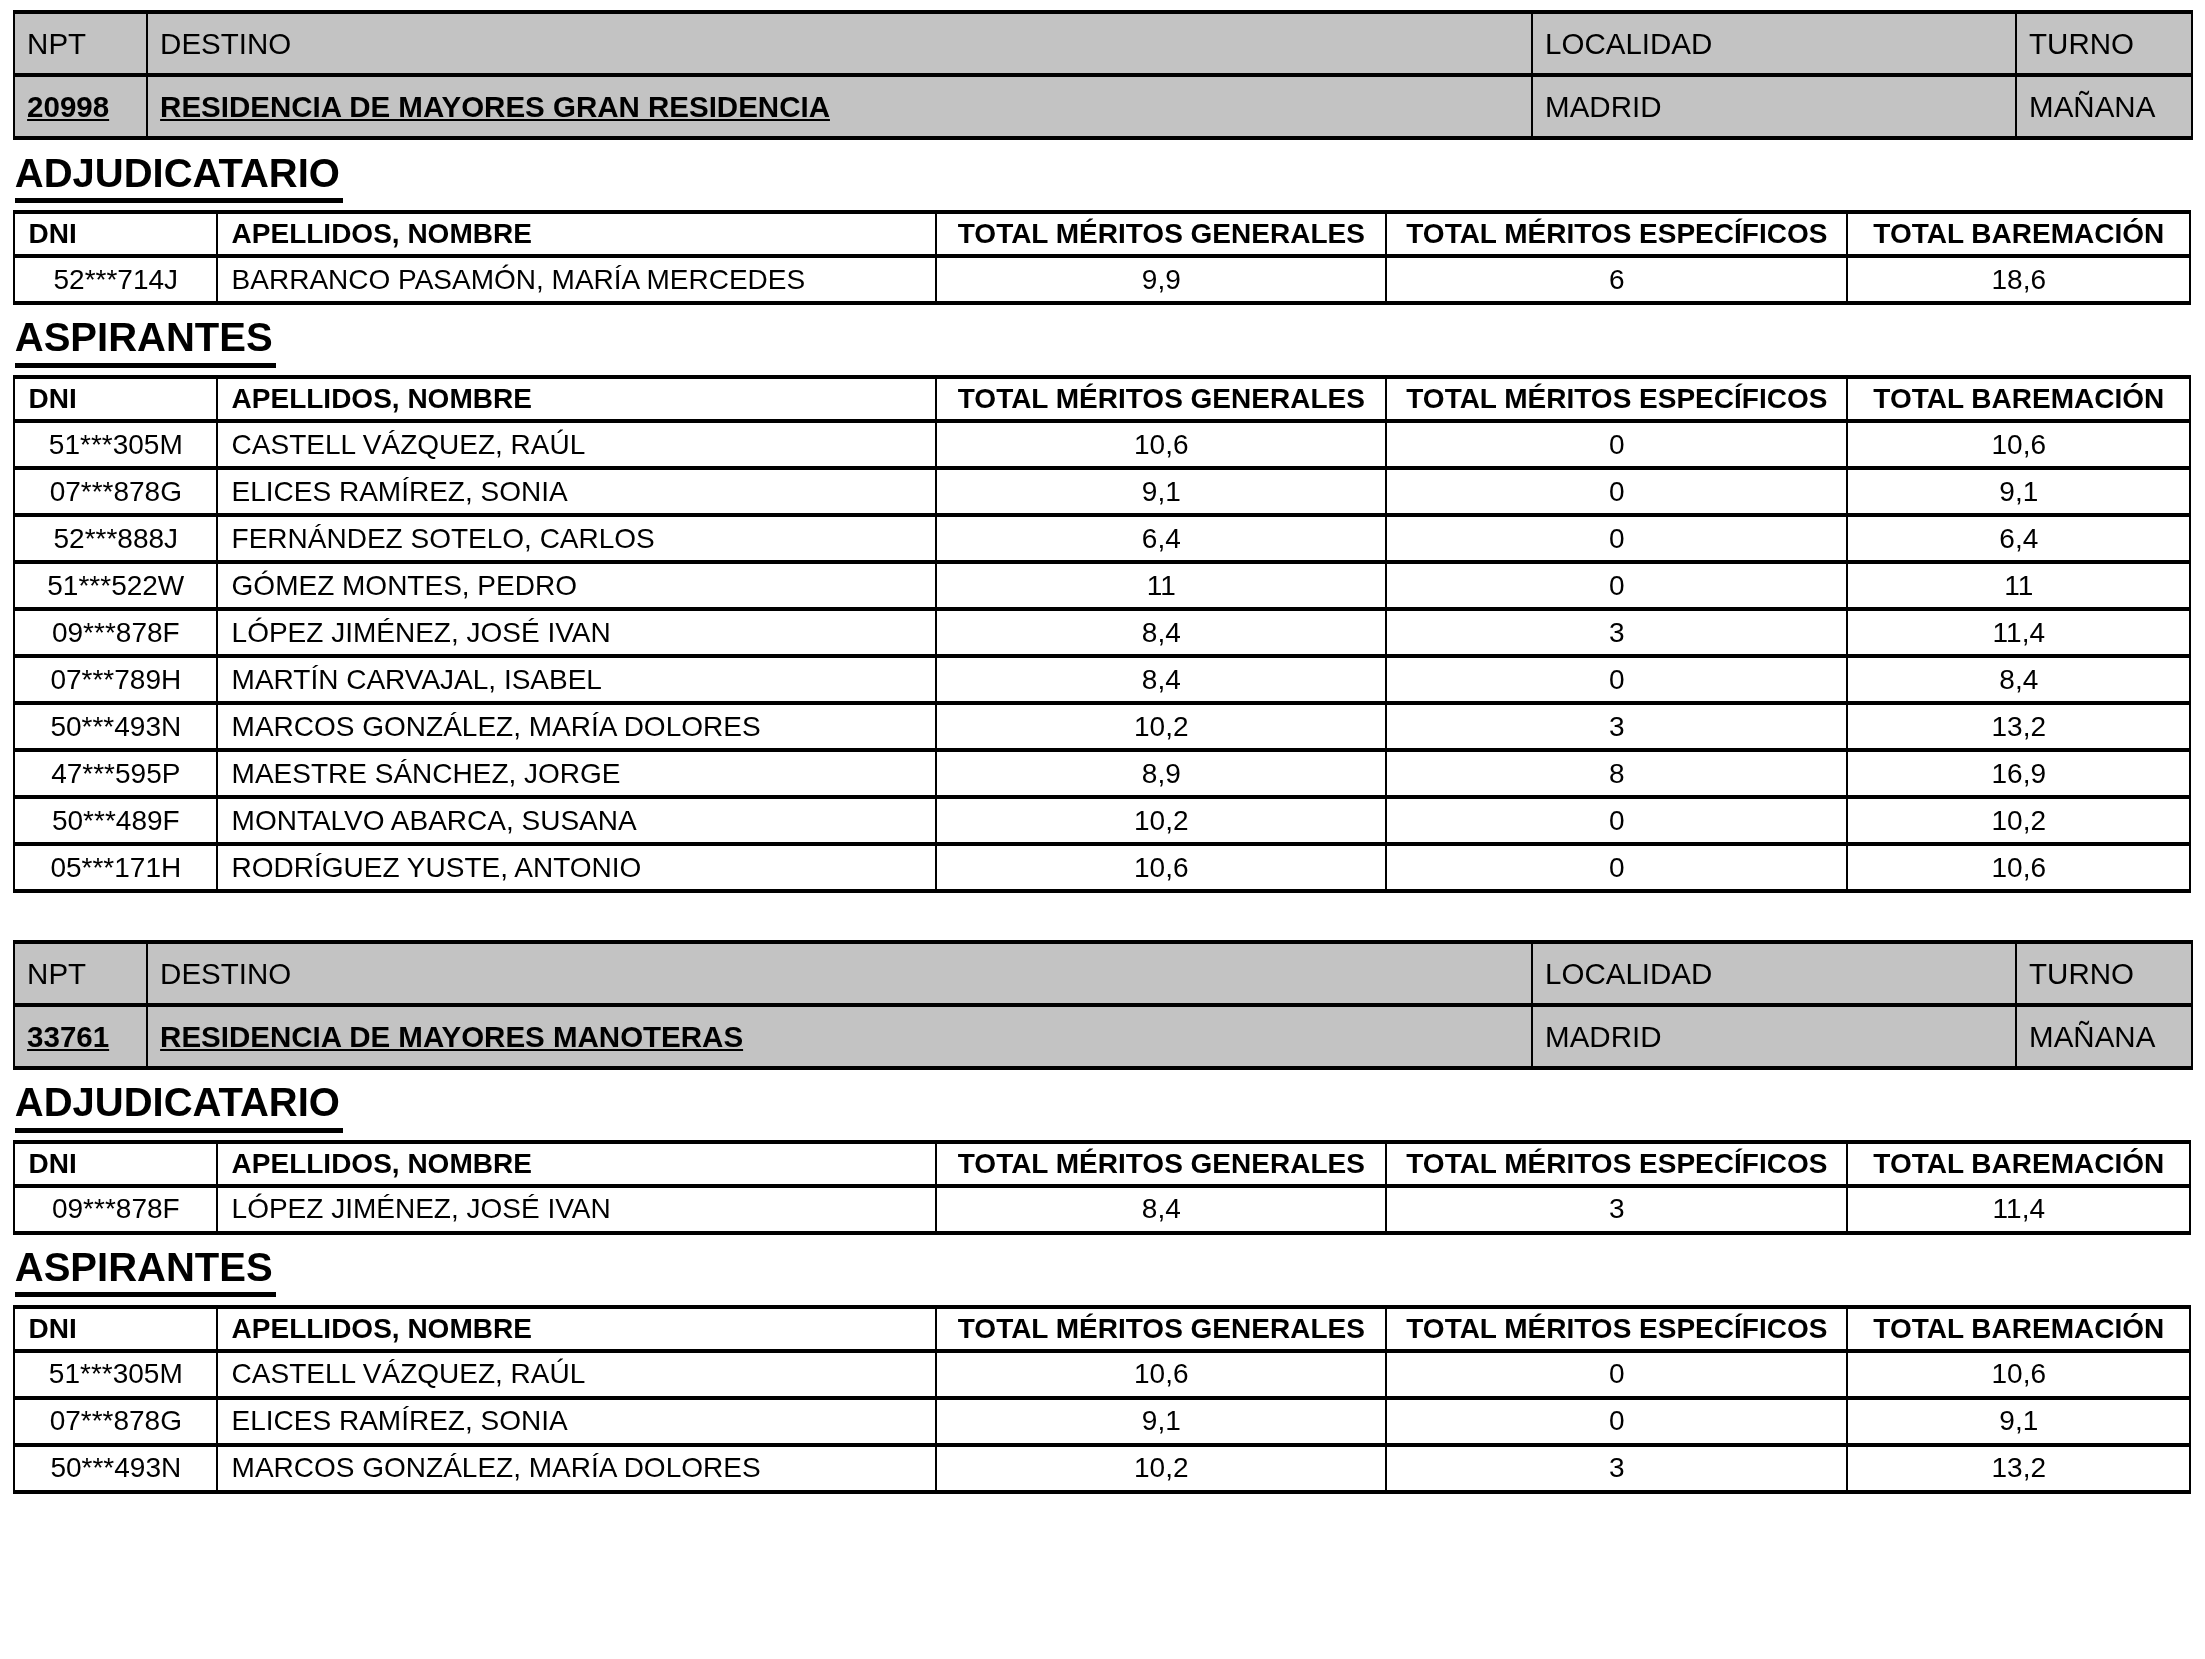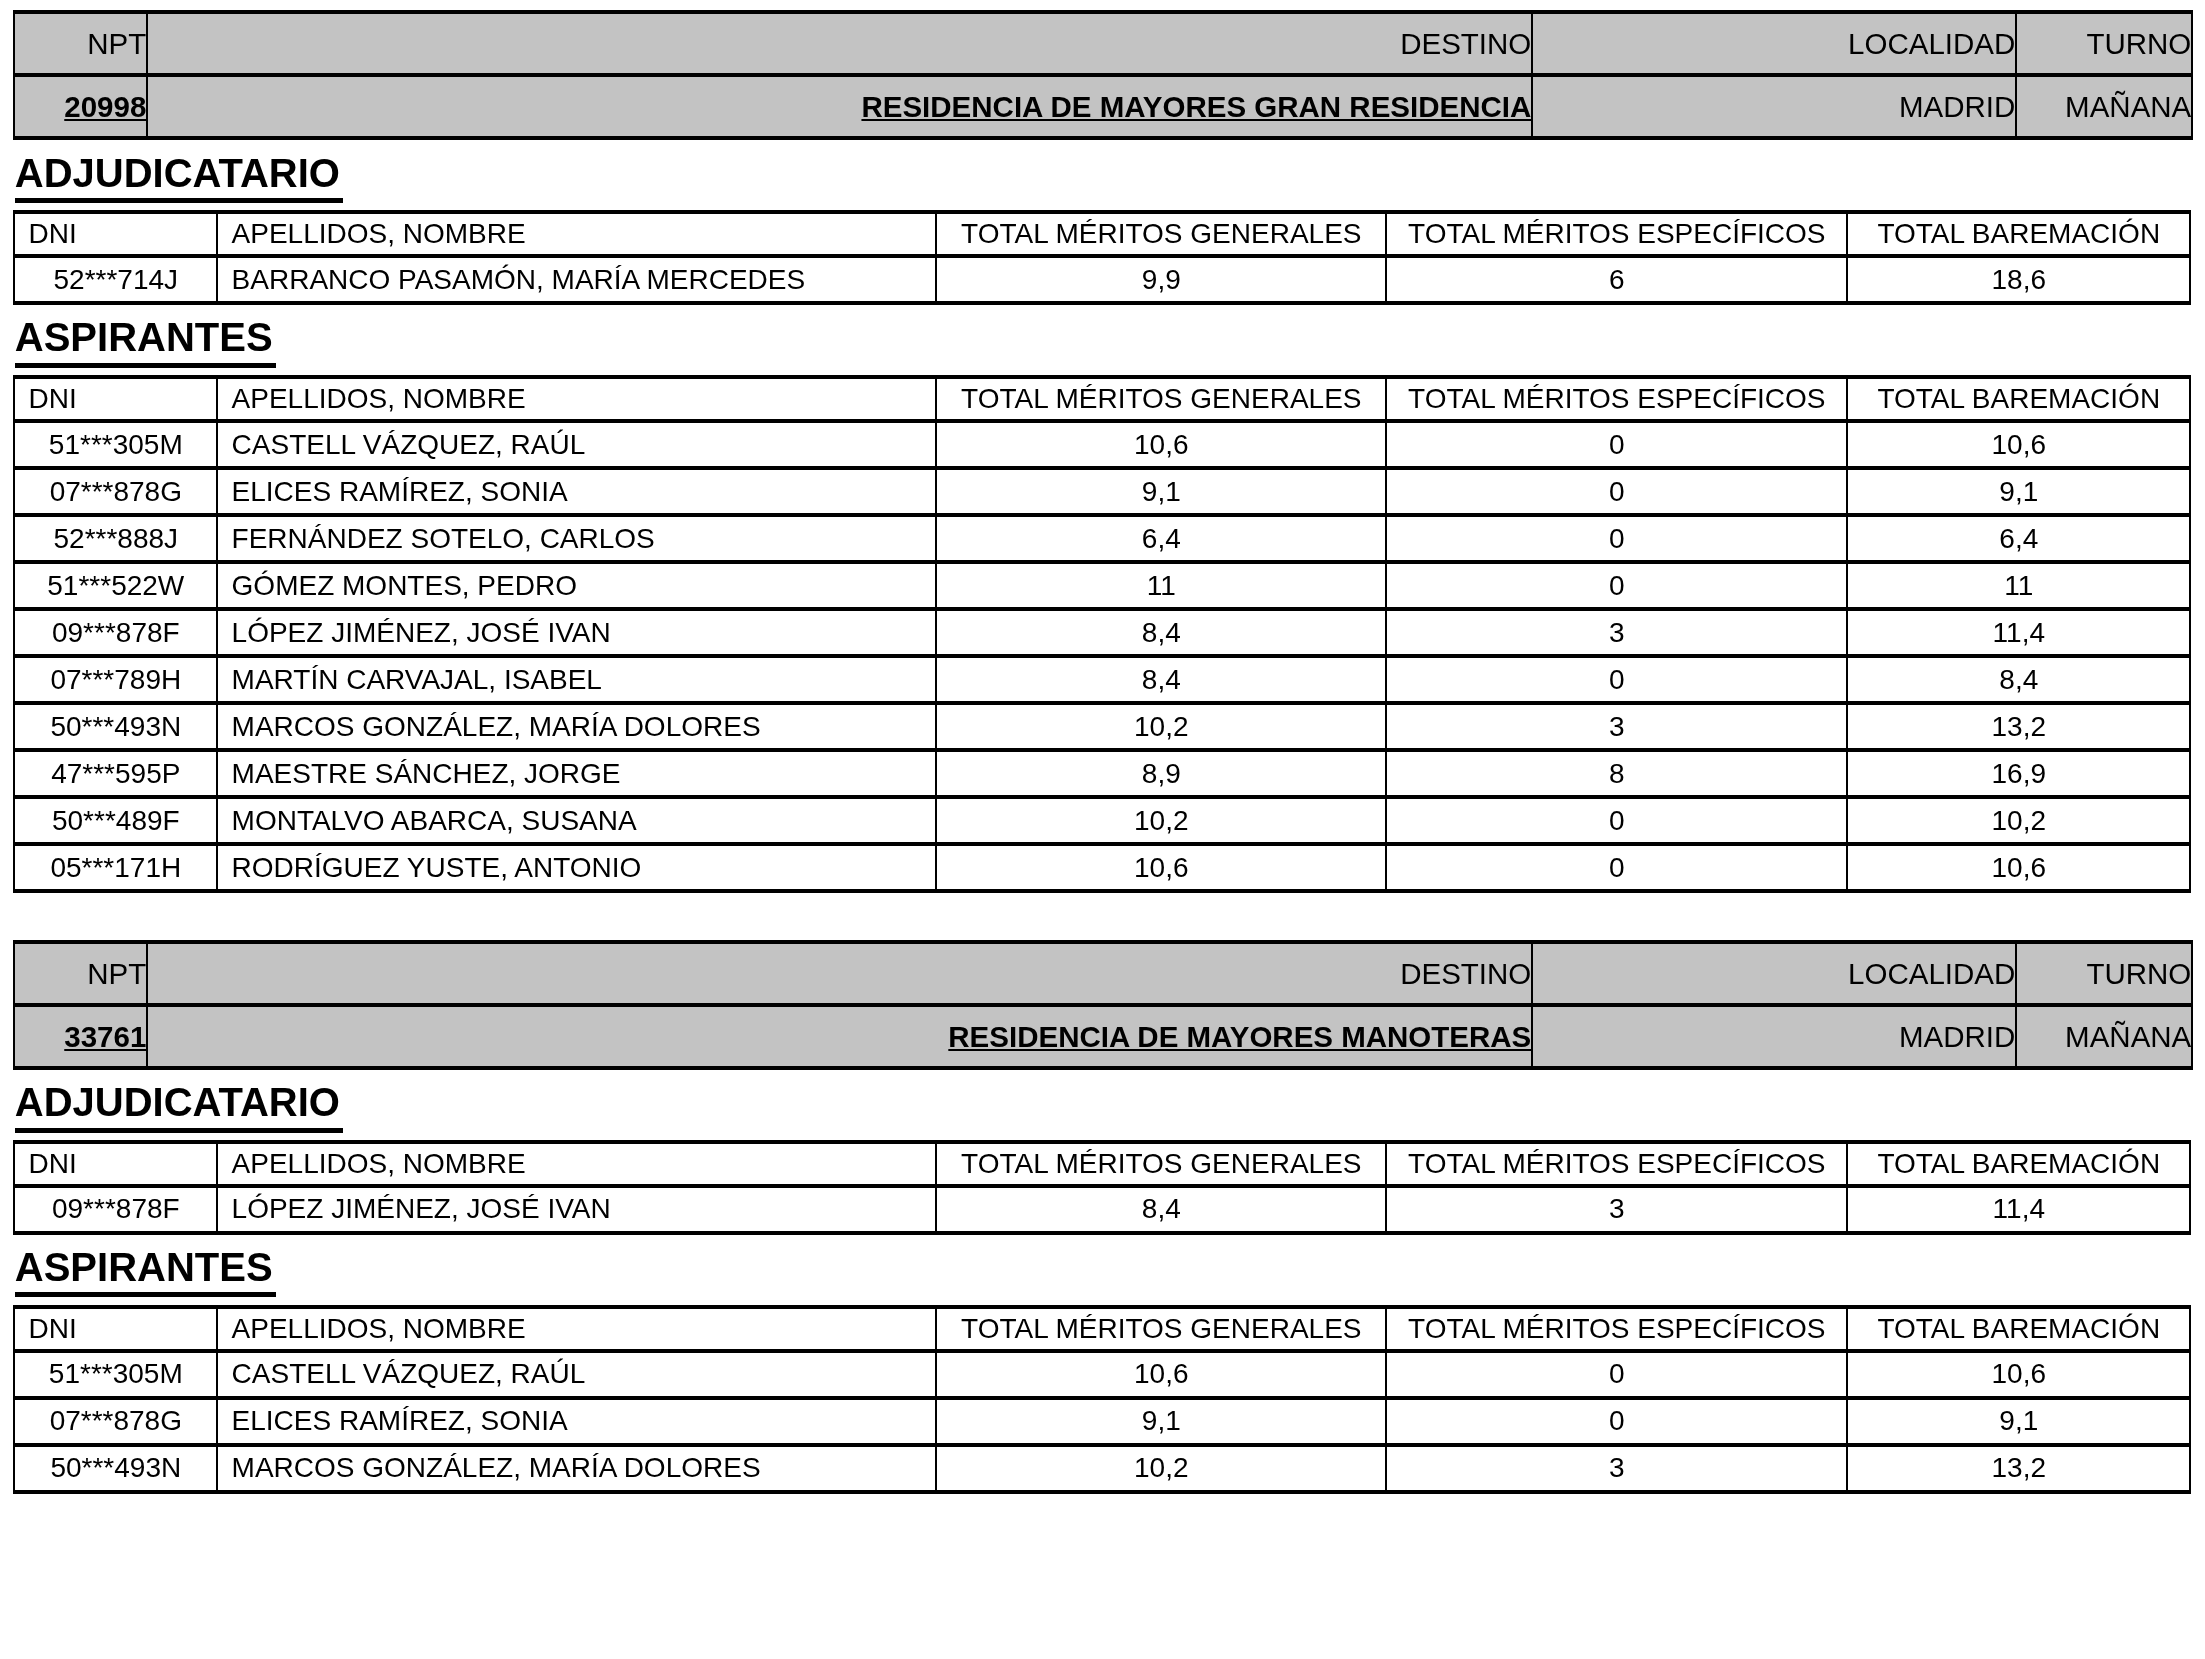--- a/index.html
+++ b/index.html
@@ -28,32 +28,32 @@
     overflow: hidden;
     white-space: nowrap;
     vertical-align: middle;
     font-weight: normal;
   }
   
   .header-table td {
     background: #c3c3c3;
     height: 59px;
     font-size: 29.5px;
-    text-align: right;
+    text-align: left;
     padding: 0 0 0 11.8px;
   }
   .header-table .bold { font-weight: bold; text-decoration: underline; }
   
   .data-table td {
     background: #ffffff;
     height: 43px;
     font-size: 28px;
   }
   .data-table tr.head td {
-    font-weight: normal;
+    font-weight: bold;
     height: 40px;
   }
   .cell-left  { text-align: left; padding: 0 4.4px 0 13.3px; }
   .cell-center{ text-align: center; padding: 0 2.9px; }
   
   .sec-heading {
     display: inline-block;
     margin: 10.3px 0 7.4px 1.5px;
     font-size: 40px;
     font-weight: bold;

